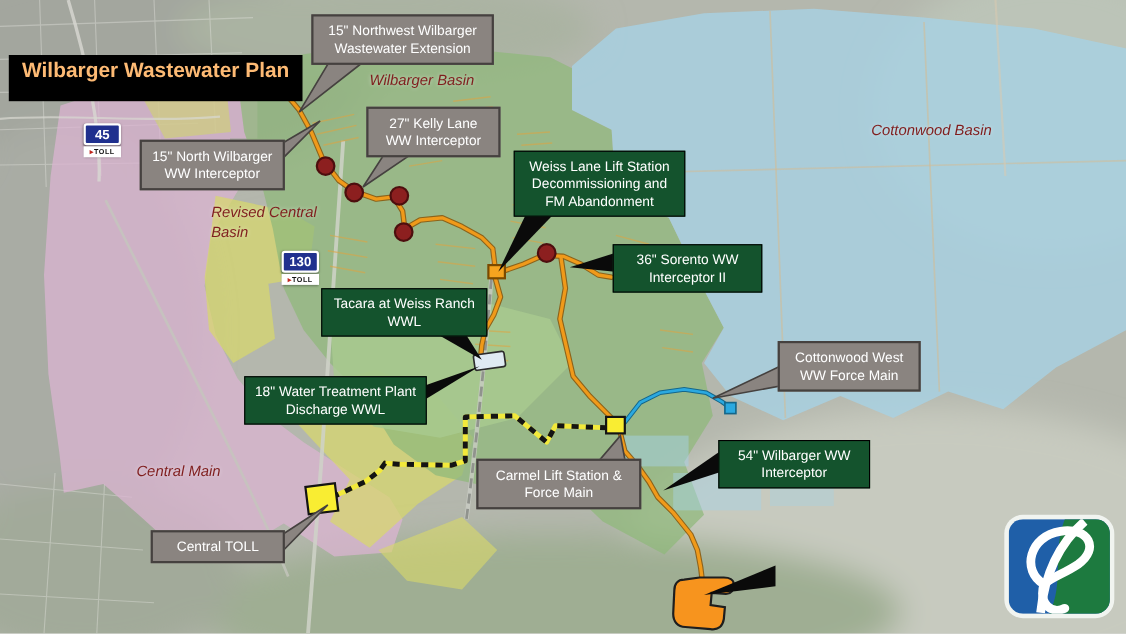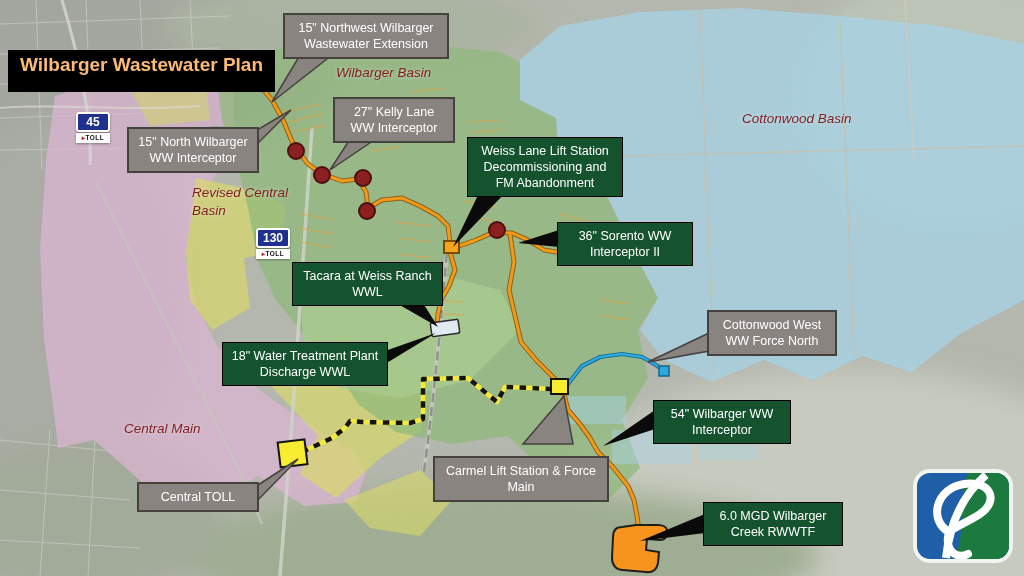--- a/index.html
+++ b/index.html
@@ -163,45 +163,44 @@
         <polygon points="385,351 385,364 436,333"></polygon>
         <polygon points="655,410 655,429 603,446"></polygon>
         <polygon points="705,514 705,533 640,541"></polygon>
       </g>
     </g>
   </svg>
 
   <div class="title-box">Wilbarger Wastewater Plan</div>
 
   <div class="basin-label" style="left:336px;top:64px;">Wilbarger Basin</div>
-  <div class="basin-label" style="left:742px;top:110px;">Cottonwood Basin</div>
+  <div class="basin-label" style="left:792px;top:110px;">Cottonwood Basin</div>
   <div class="basin-label" style="left:192px;top:184px;width:120px;">Revised Central Basin</div>
   <div class="basin-label" style="left:124px;top:420px;">Central Main</div>
 
   <div class="shield" style="left:76px;top:112px;">
     <div class="shield-num">45</div>
     <div class="shield-toll"><span class="txmark">▸</span><span>TOLL</span></div>
   </div>
   <div class="shield" style="left:256px;top:228px;">
     <div class="shield-num">130</div>
     <div class="shield-toll"><span class="txmark">▸</span><span>TOLL</span></div>
   </div>
 
   <div class="callout gray" style="left:283px;top:13px;width:166px;">15" Northwest Wilbarger Wastewater Extension</div>
   <div class="callout gray" style="left:127px;top:127px;width:132px;">15" North Wilbarger WW Interceptor</div>
   <div class="callout gray" style="left:333px;top:97px;width:122px;">27" Kelly Lane WW Interceptor</div>
   <div class="callout black" style="left:467px;top:137px;width:156px;">Weiss Lane Lift Station Decommissioning and FM Abandonment</div>
   <div class="callout black" style="left:557px;top:222px;width:136px;">36" Sorento WW Interceptor II</div>
   <div class="callout black" style="left:292px;top:262px;width:151px;">Tacara at Weiss Ranch WWL</div>
   <div class="callout black" style="left:222px;top:342px;width:166px;">18" Water Treatment Plant Discharge WWL</div>
-  <div class="callout gray" style="left:707px;top:310px;width:130px;">Cottonwood West WW Force North</div>
+  <div class="callout gray" style="left:707px;top:310px;width:130px;">Cottonwood West WW Force Main</div>
   <div class="callout black" style="left:653px;top:400px;width:138px;">54" Wilbarger WW Interceptor</div>
-  <div class="callout gray" style="left:433px;top:456px;width:176px;">Carmel Lift Station &amp; Force Main</div>
+  <div class="callout gray" style="left:433px;top:417px;width:150px;">Carmel Lift Station &amp; Force Main</div>
   <div class="callout gray" style="left:137px;top:482px;width:122px;">Central TOLL</div>
-  <div class="callout black" style="left:703px;top:502px;width:140px;">6.0 MGD Wilbarger Creek RWWTF</div>
 
   <div class="logo">
     <svg width="102" height="96" viewBox="0 0 102 96">
       <rect x="1" y="1" width="100" height="94" rx="17" fill="#f3f5f2" opacity="0.95"></rect>
       <clipPath id="logoclip">
           <rect x="5" y="5" width="92" height="86" rx="13"></rect>
         </clipPath>
       <g clip-path="url(#logoclip)">
         <rect x="5" y="5" width="92" height="86" fill="#1f5fa8"></rect>
         <path d="M56,5 C44,36 56,62 42,91 L97,91 L97,5 Z" fill="#1d7a3f"></path>

